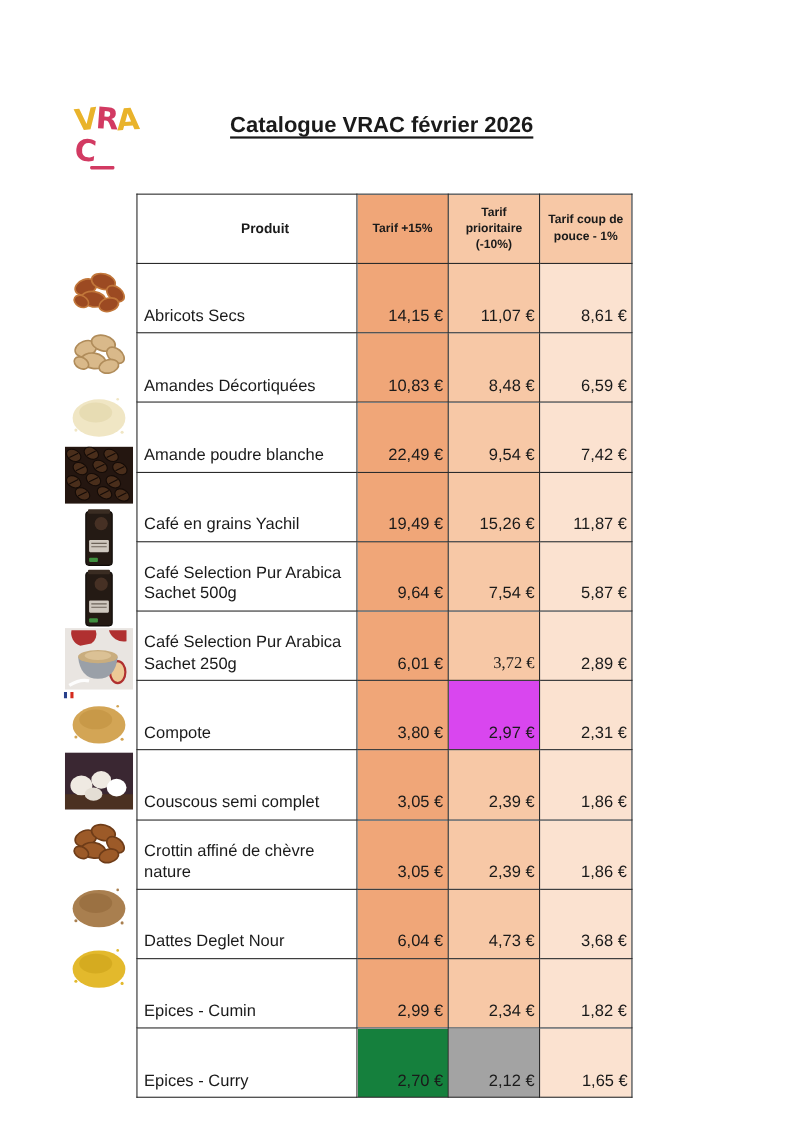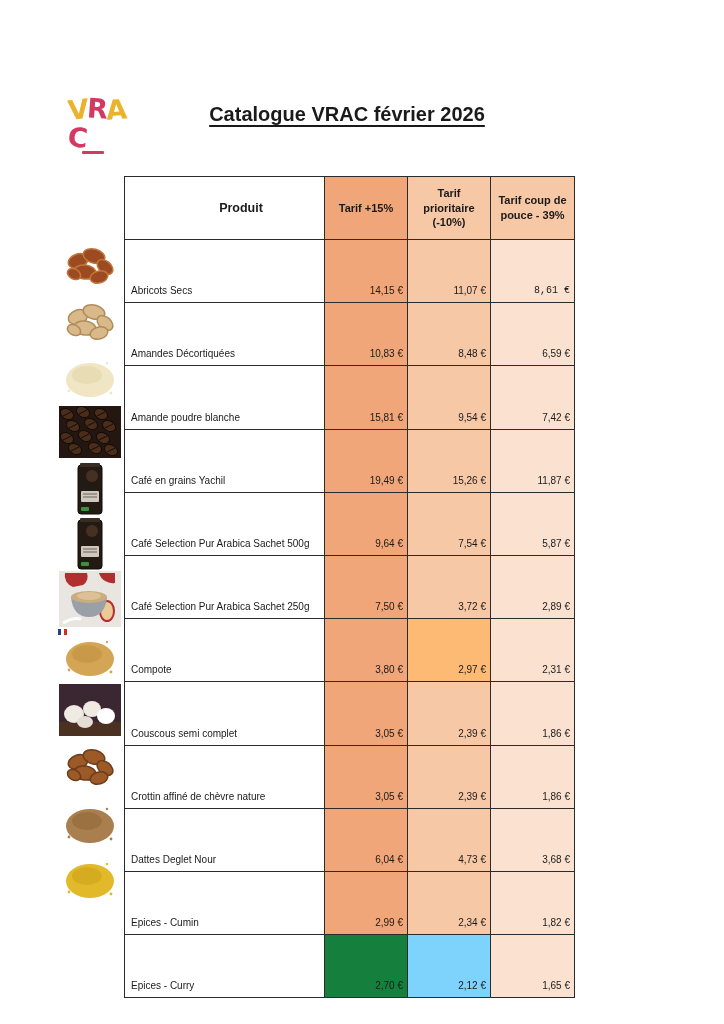--- a/index.html
+++ b/index.html
@@ -29,21 +29,21 @@
   .img-cell{height:55.7px;display:flex;align-items:center;justify-content:center;position:relative;}
   .img-cell svg{display:block;}
   .mini-flag{position:absolute;left:2px;top:2px;}
   
   table.catalog{border-collapse:collapse;table-layout:fixed;width:450px;}
   table.catalog th, table.catalog td{border:1.5px solid #2b2b2b;overflow:hidden;}
   col.c-name{width:200px;} col.c-p1{width:83px;} col.c-p2{width:83px;} col.c-p3{width:84px;}
   th{height:58px;font-size:11px;font-weight:bold;text-align:center;vertical-align:middle;
      padding:2px 3px;line-height:1.35;}
   th.h-name{background:#ffffff;font-size:12.5px;padding-left:36px;}
-  td{height:54.2px;vertical-align:bottom;font-size:10px;line-height:1.3;}
+  td{height:54.2px;vertical-align:bottom;font-size:15px;line-height:1.3;}
   td.name{background:#ffffff;text-align:left;padding:3px 4px 5px 6px;}
   td.price{text-align:right;padding:3px 4px 5px 3px;white-space:nowrap;}
 </style>
 </head>
 <body>
 
 <div class="page">
 
   <div class="logo">
     <div class="logo-letters"><span class="logo-v">V</span><span class="logo-r">R</span><span class="logo-a">A</span><span class="logo-c">C</span></div>
@@ -207,70 +207,70 @@
           <col class="c-name">
           <col class="c-p1">
           <col class="c-p2">
           <col class="c-p3">
         </colgroup>
       <thead>
         <tr>
           <th class="h-name">Produit</th>
           <th id="h-t15" style="background: rgb(240, 166, 120);">Tarif +15%</th>
           <th id="h-pri" style="background: rgb(247, 200, 166);">Tarif prioritaire (-10%)</th>
-          <th id="h-cdp" style="background: rgb(247, 200, 166);">Tarif coup de pouce - 39%</th>
+          <th id="h-cdp" style="background: rgb(247, 200, 166);">Tarif coup de pouce - 1%</th>
         </tr>
       </thead>
       <tbody id="rows">
     <tr>
       <td class="name"><span>Abricots Secs</span></td>
       <td class="price p1" style="background: rgb(240, 166, 120);"><span>14,15 €</span></td>
       <td class="price p2" style="background: rgb(247, 200, 166);"><span>11,07 €</span></td>
-      <td class="price p3" style="background: rgb(251, 226, 208); font-family: Liberation Mono, monospace;"><span>8,61 €</span></td>
+      <td class="price p3" style="background: rgb(251, 226, 208);"><span>8,61 €</span></td>
     </tr>
 
     <tr>
       <td class="name"><span>Amandes Décortiquées</span></td>
       <td class="price p1" style="background: rgb(240, 166, 120);"><span>10,83 €</span></td>
       <td class="price p2" style="background: rgb(247, 200, 166);"><span>8,48 €</span></td>
       <td class="price p3" style="background: rgb(251, 226, 208);"><span>6,59 €</span></td>
     </tr>
 
     <tr>
       <td class="name"><span>Amande poudre blanche</span></td>
-      <td class="price p1" style="background: rgb(240, 166, 120);"><span>15,81 €</span></td>
+      <td class="price p1" style="background: rgb(240, 166, 120);"><span>22,49 €</span></td>
       <td class="price p2" style="background: rgb(247, 200, 166);"><span>9,54 €</span></td>
       <td class="price p3" style="background: rgb(251, 226, 208);"><span>7,42 €</span></td>
     </tr>
 
     <tr>
       <td class="name"><span>Café en grains Yachil</span></td>
       <td class="price p1" style="background: rgb(240, 166, 120);"><span>19,49 €</span></td>
       <td class="price p2" style="background: rgb(247, 200, 166);"><span>15,26 €</span></td>
       <td class="price p3" style="background: rgb(251, 226, 208);"><span>11,87 €</span></td>
     </tr>
 
     <tr>
       <td class="name"><span>Café Selection Pur Arabica Sachet 500g</span></td>
       <td class="price p1" style="background: rgb(240, 166, 120);"><span>9,64 €</span></td>
       <td class="price p2" style="background: rgb(247, 200, 166);"><span>7,54 €</span></td>
       <td class="price p3" style="background: rgb(251, 226, 208);"><span>5,87 €</span></td>
     </tr>
 
     <tr>
       <td class="name"><span>Café Selection Pur Arabica Sachet 250g</span></td>
-      <td class="price p1" style="background: rgb(240, 166, 120);"><span>7,50 €</span></td>
-      <td class="price p2" style="background: rgb(247, 200, 166);"><span>3,72 €</span></td>
+      <td class="price p1" style="background: rgb(240, 166, 120);"><span>6,01 €</span></td>
+      <td class="price p2" style="background: rgb(247, 200, 166); font-family: Liberation Serif, serif;"><span>3,72 €</span></td>
       <td class="price p3" style="background: rgb(251, 226, 208);"><span>2,89 €</span></td>
     </tr>
 
     <tr>
       <td class="name"><span>Compote</span></td>
       <td class="price p1" style="background: rgb(240, 166, 120);"><span>3,80 €</span></td>
-      <td class="price p2" style="background: #fdba74; text-align: right;"><span>2,97 €</span></td>
+      <td class="price p2" style="background: #d946ef; text-align: right;"><span>2,97 €</span></td>
       <td class="price p3" style="background: rgb(251, 226, 208);"><span>2,31 €</span></td>
     </tr>
 
     <tr>
       <td class="name"><span>Couscous semi complet</span></td>
       <td class="price p1" style="background: rgb(240, 166, 120);"><span>3,05 €</span></td>
       <td class="price p2" style="background: rgb(247, 200, 166);"><span>2,39 €</span></td>
       <td class="price p3" style="background: rgb(251, 226, 208);"><span>1,86 €</span></td>
     </tr>
 
@@ -291,20 +291,20 @@
     <tr>
       <td class="name"><span>Epices - Cumin</span></td>
       <td class="price p1" style="background: rgb(240, 166, 120);"><span>2,99 €</span></td>
       <td class="price p2" style="background: rgb(247, 200, 166);"><span>2,34 €</span></td>
       <td class="price p3" style="background: rgb(251, 226, 208);"><span>1,82 €</span></td>
     </tr>
 
     <tr>
       <td class="name"><span>Epices - Curry</span></td>
       <td class="price p1" style="background: #15803d;"><span>2,70 €</span></td>
-      <td class="price p2" style="background: #7dd3fc;"><span>2,12 €</span></td>
+      <td class="price p2" style="background: #a3a3a3;"><span>2,12 €</span></td>
       <td class="price p3" style="background: rgb(251, 226, 208); padding-left: 38px;"><span>1,65 €</span></td>
     </tr>
   </tbody>
     </table>
   </div>
 
 </div>
 
 </body></html>

